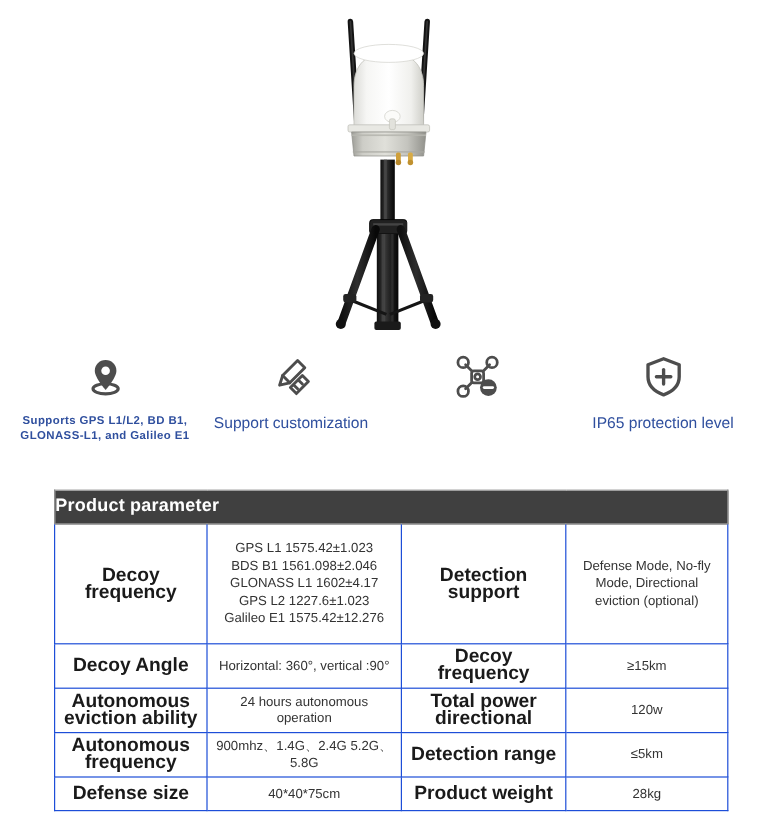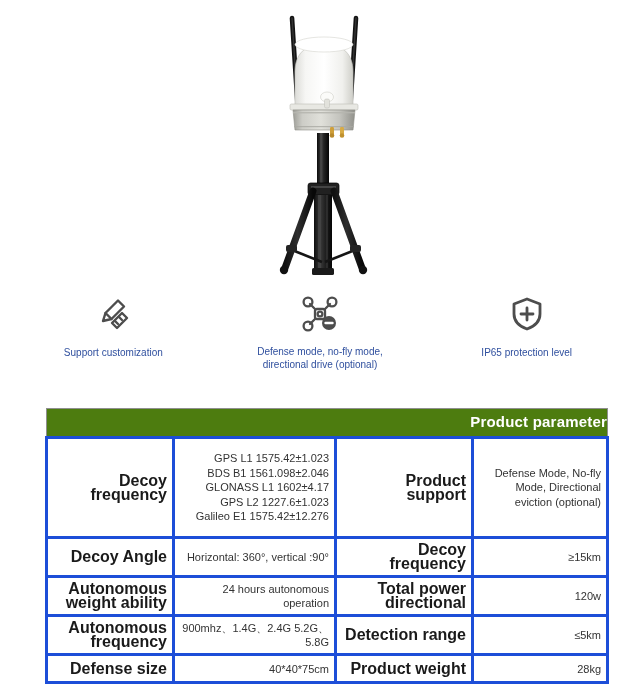--- a/index.html
+++ b/index.html
@@ -48,51 +48,51 @@
     line-height: 13px;
     max-width: 150px;
   }
   .feature-label.is-bold {
     font-weight: bold;
     letter-spacing: 0.35px;
     font-size: 9.5px;
     line-height: 12.5px;
   }
   .feature-label.is-plain {
-    font-size: 10px;
+    font-size: 13px;
     line-height: 15px;
     text-align: center;
   }
 
   
   #table-wrap {
     width: 640px;
     padding: 0 34px 0 45px;
   }
   table.spec {
     width: 561px;
     border-collapse: collapse;
     table-layout: fixed;
   }
   table.spec .hdr-cell {
-    background: #4d7c0f;
+    background: #404040;
     color: #ffffff;
     font-weight: bold;
     font-size: 15px;
-    text-align: right;
+    text-align: left;
     padding: 6px 0 7px;
     border: 1px solid #8f8f8f;
     letter-spacing: 0.2px;
   }
   table.spec td {
-    border: 3px solid #1d4ed8;
+    border: 1px solid #1d4ed8;
     font-size: 11px;
     color: #1a1a1a;
     padding: 4px 5px;
-    text-align: right;
+    text-align: center;
     vertical-align: middle;
     line-height: 14px;
   }
   table.spec td.key {
     font-weight: bold;
     font-size: 16px;
     line-height: 14px;
   }
   table.spec td.val {
     font-weight: normal;
@@ -196,20 +196,30 @@
       <rect x="350" y="245" width="11" height="7" rx="2" fill="#232323"></rect>
 
       <circle cx="284" cy="270" r="4.2" fill="#111111"></circle>
       <circle cx="363" cy="270" r="4.2" fill="#111111"></circle>
     </g>
   </svg>
 </div>
 
 <div id="features">
 
+  <div class="feature">
+    <span class="feature-icon">
+      <svg width="40" height="40" viewBox="0 0 40 40" fill="none" stroke="#4d4d4d" stroke-width="2.6" stroke-linecap="round" stroke-linejoin="round">
+        <path d="M20 6 C14.8 6 11 10 11 15 C11 21 20 31 20 31 C20 31 29 21 29 15 C29 10 25.2 6 20 6 Z" fill="#4d4d4d" stroke="none"></path>
+        <circle cx="20" cy="15" r="3.6" fill="#ffffff" stroke="none"></circle>
+        <ellipse cx="20" cy="30" rx="10.5" ry="4.2"></ellipse>
+      </svg>
+    </span>
+    <div class="feature-label is-bold">Supports GPS L1/L2, BD B1, GLONASS-L1, and Galileo E1</div>
+  </div>
 
   <div class="feature">
     <span class="feature-icon">
       <svg width="40" height="40" viewBox="0 0 40 40" fill="none" stroke="#4d4d4d" stroke-width="2.4" stroke-linecap="round" stroke-linejoin="round">
         <path d="M10 27 L12.5 19 L25 6.5 L31 12.5 L18.5 25 Z"></path>
         <path d="M12.5 19 L18.5 25"></path>
         <path d="M29 19 L34 24 L24 34 L19 29 Z"></path>
         <path d="M22 27 L25 30"></path>
         <path d="M26 23 L29 26"></path>
       </svg>
@@ -226,21 +236,20 @@
           <path d="M26 16 L31 11"></path>
         <path d="M16 26 L11 31"></path>
           <path d="M26 26 L31 31"></path>
         <circle cx="9" cy="9" r="4.4"></circle>
         <circle cx="33" cy="9" r="4.4"></circle>
         <circle cx="9" cy="33" r="4.4"></circle>
         <circle cx="30" cy="30" r="7" fill="#4d4d4d" stroke="none"></circle>
         <path d="M26.5 30 L33.5 30" stroke="#ffffff" stroke-width="2.4"></path>
       </svg>
     </span>
-    <div class="feature-label">Defense mode, no-fly mode, directional drive (optional)</div>
   </div>
 
   <div class="feature">
     <span class="feature-icon">
       <svg width="40" height="40" viewBox="0 0 40 40" fill="none" stroke="#4d4d4d" stroke-width="2.8" stroke-linecap="round" stroke-linejoin="round">
         <path d="M20 5 L33 10 L33 20 C33 27.5 27 32.5 20 35 C13 32.5 7 27.5 7 20 L7 10 Z"></path>
         <path d="M20 14 L20 26"></path>
         <path d="M14 20 L26 20"></path>
       </svg>
     </span>
@@ -263,31 +272,31 @@
       </tr>
     </thead>
     <tbody>
       <tr class="row-tall">
         <td class="key">Decoy frequency</td>
         <td class="val val-multiline" style="white-space: pre-line;">GPS L1 1575.42±1.023
 BDS B1 1561.098±2.046
 GLONASS L1 1602±4.17
 GPS L2 1227.6±1.023
 Galileo E1 1575.42±12.276</td>
-        <td class="key">Product support</td>
+        <td class="key">Detection support</td>
         <td class="val val-multiline">Defense Mode, No-fly Mode, Directional eviction (optional)</td>
       </tr>
       <tr class="row-1line">
         <td class="key">Decoy Angle</td>
         <td class="val">Horizontal: 360°, vertical :90°</td>
         <td class="key">Decoy frequency</td>
         <td class="val">≥15km</td>
       </tr>
       <tr class="row-2line">
-        <td class="key">Autonomous weight ability</td>
+        <td class="key">Autonomous eviction ability</td>
         <td class="val">24 hours autonomous operation</td>
         <td class="key">Total power directional</td>
         <td class="val">120w</td>
       </tr>
       <tr class="row-2line">
         <td class="key">Autonomous frequency</td>
         <td class="val">900mhz、1.4G、2.4G 5.2G、5.8G</td>
         <td class="key">Detection range</td>
         <td class="val">≤5km</td>
       </tr>

